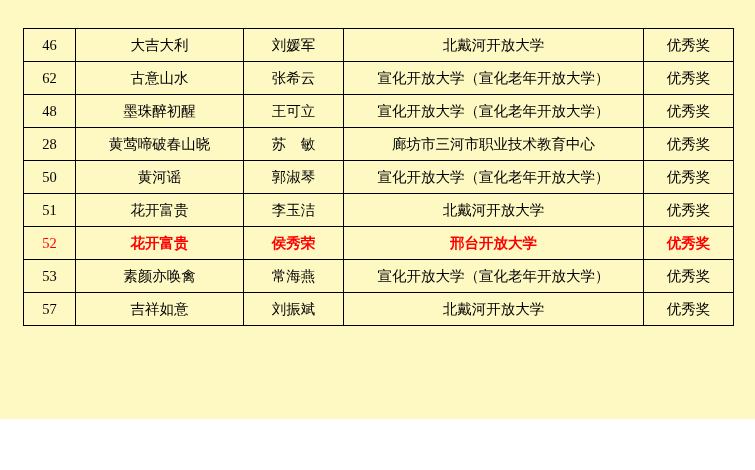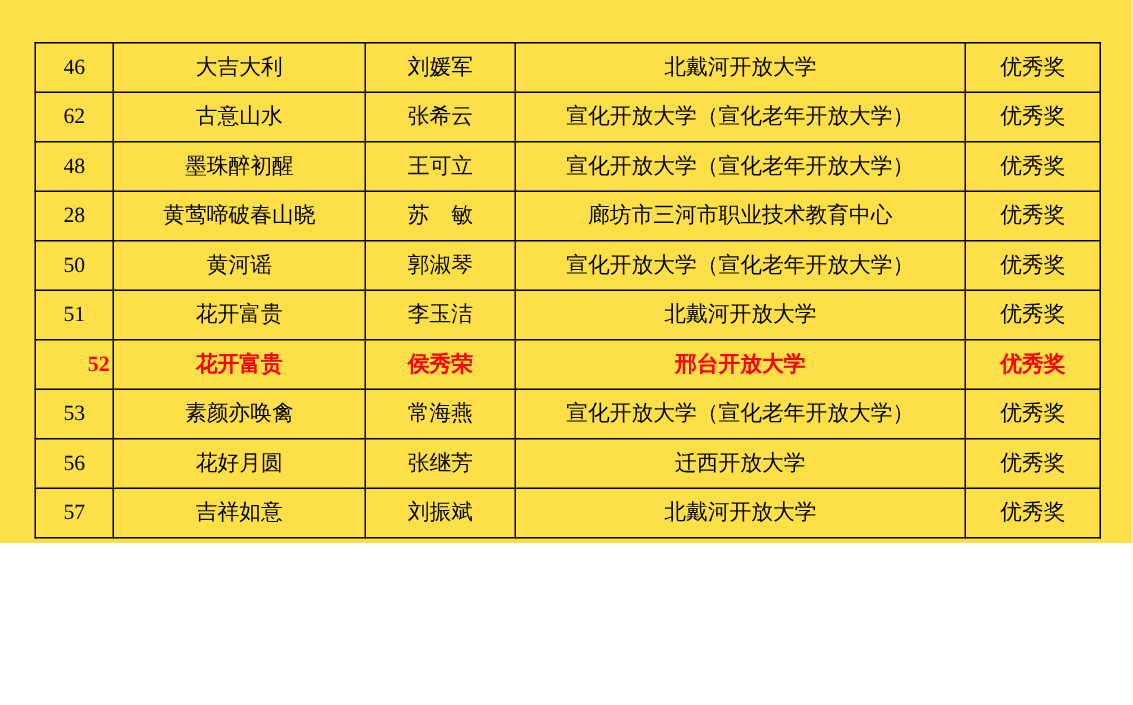--- a/index.html
+++ b/index.html
@@ -10,22 +10,22 @@
   body {
     width: 755px;
     height: 470px;
     font-family: "Liberation Sans", sans-serif;
     color: #000000;
     overflow: hidden;
   }
   .sheet {
     position: relative;
     width: 755px;
-    height: 362px;
-    background: #fde047;
+    height: 419px;
+    background: #fef9c3;
     box-sizing: border-box;
   }
   table.award-table {
     position: absolute;
     left: 23px;
     top: 28px;
     width: 710px;
     border-collapse: collapse;
     table-layout: fixed;
   }
@@ -45,22 +45,21 @@
   col.c-title { width: 168px; }
   col.c-author{ width: 100px; }
   col.c-org   { width: 300px; }
   col.c-award { width: 90px; }
 
   tr.highlight td {
     color: #ff0000;
     font-weight: bold;
   }
   tr.highlight td.cell-no {
-    font-weight: bold;
-    text-align: right;
+    font-weight: normal;
   }
 </style>
 </head>
 <body>
 
 <div class="sheet">
   <table class="award-table">
     <colgroup>
       <col class="c-no">
       <col class="c-title">
@@ -119,27 +118,20 @@
           <td class="cell-award">优秀奖</td>
         </tr>
         <tr>
           <td class="cell-no">53</td>
           <td class="cell-title">素颜亦唤禽</td>
           <td class="cell-author">常海燕</td>
           <td class="cell-org">宣化开放大学（宣化老年开放大学）</td>
           <td class="cell-award">优秀奖</td>
         </tr>
         <tr>
-          <td class="cell-no">56</td>
-          <td class="cell-title">花好月圆</td>
-          <td class="cell-author">张继芳</td>
-          <td class="cell-org">迁西开放大学</td>
-          <td class="cell-award">优秀奖</td>
-        </tr>
-        <tr>
           <td class="cell-no">57</td>
           <td class="cell-title">吉祥如意</td>
           <td class="cell-author">刘振斌</td>
           <td class="cell-org">北戴河开放大学</td>
           <td class="cell-award">优秀奖</td>
         </tr>
       </tbody>
   </table>
 </div>
 

